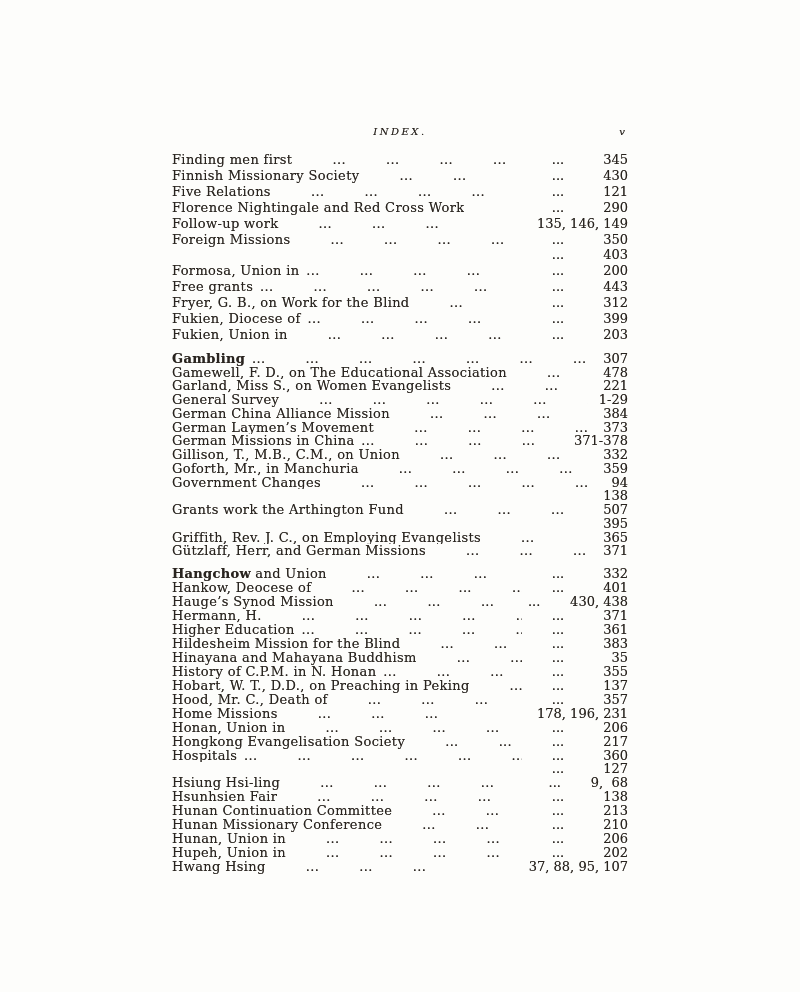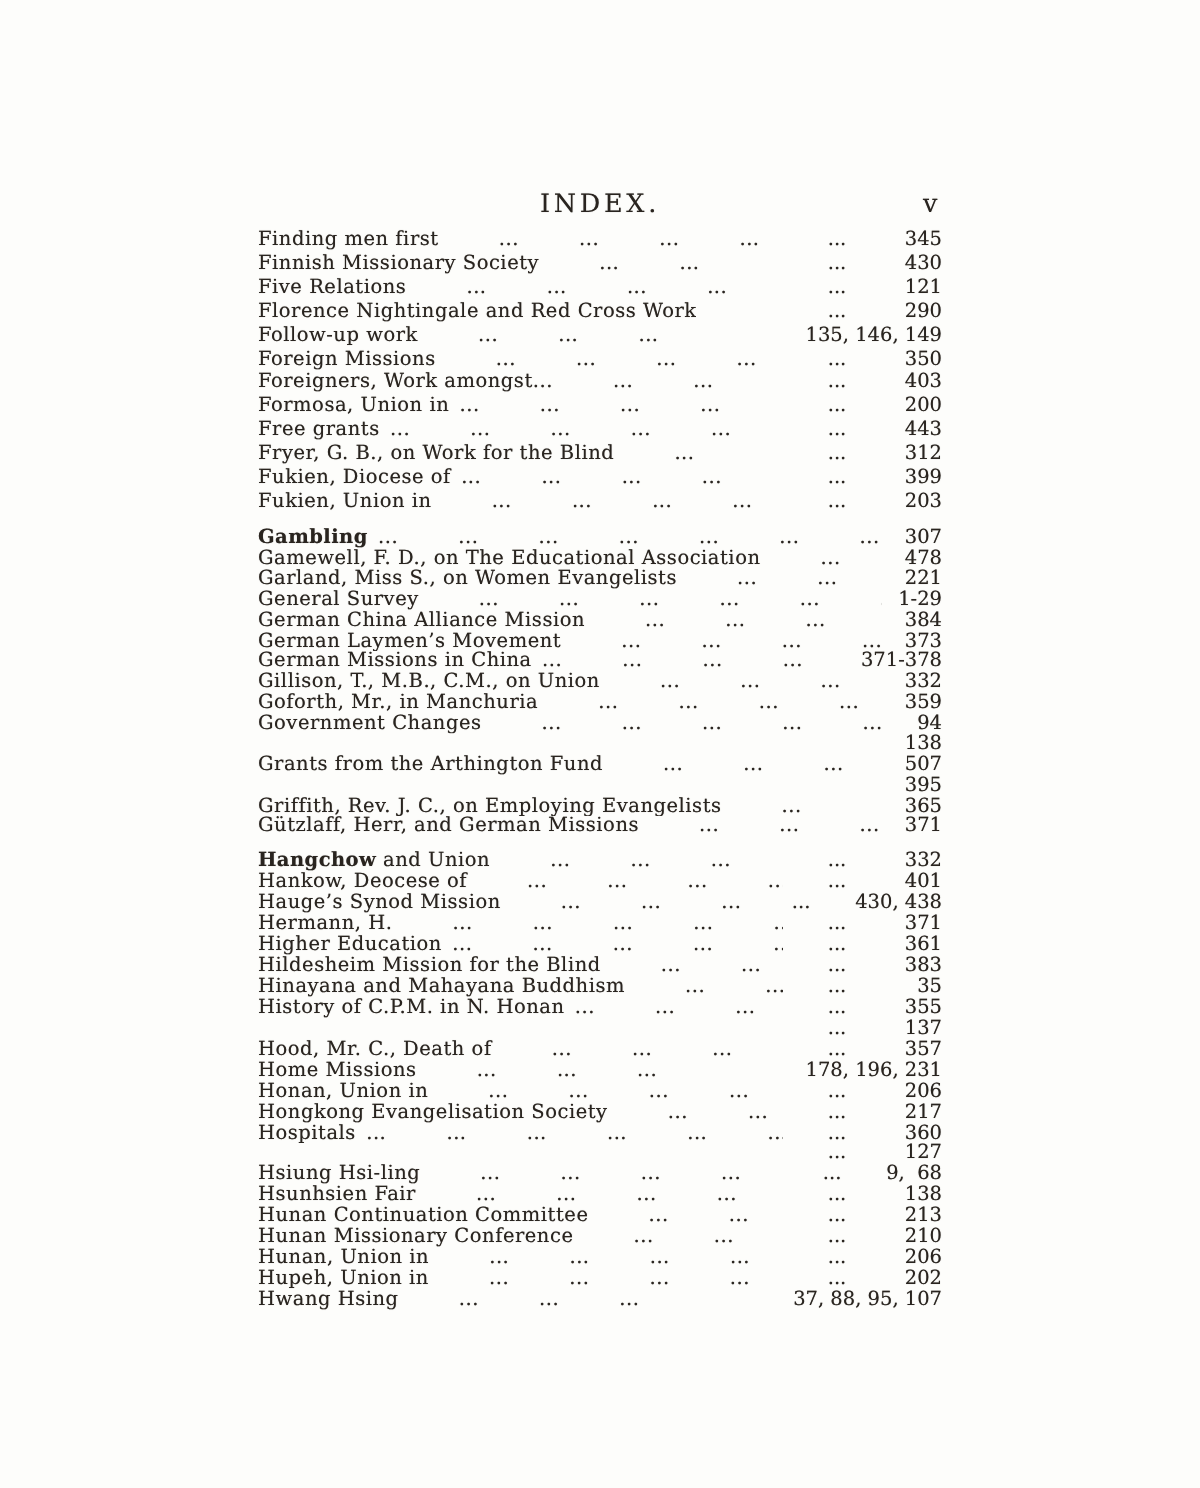--- a/index.html
+++ b/index.html
@@ -13,21 +13,22 @@
     position: relative;
     width: 800px; height: 992px;
     background: #fdfdfb;
     overflow: hidden;
     text-shadow: 0 0 0.5px rgba(41,36,31,0.55);
   }
   .header {
     position: absolute;
     left: 172px; top: 126px;
     width: 456px; height: 18px;
-    font-size: 17px;
+    font-size: 10px;
+    font-style: italic;
   }
   .title {
     position: absolute; left: 50%; top: 0;
     transform: translateX(-50%);
     letter-spacing: 2.5px;
   }
   .folio {
     position: absolute; right: 3px; top: 0;
   }
   #index-list {
@@ -103,21 +104,20 @@
           <span class="mid"></span>
           <span class="pg">135, 146, 149</span>
         </div>
         <div class="row">
           <span class="etext">Foreign Missions   ...   ...   ...   ...</span>
           <span class="spacer"></span>
           <span class="mid">...</span>
           <span class="pg">350</span>
         </div>
         <div class="row">
-          <span class="etext">Foreigners, Work amongst...   ...   ...</span>
           <span class="spacer"></span>
           <span class="mid">...</span>
           <span class="pg">403</span>
         </div>
         <div class="row">
           <span class="etext">Formosa, Union in ...   ...   ...   ...</span>
           <span class="spacer"></span>
           <span class="mid">...</span>
           <span class="pg">200</span>
         </div>
@@ -207,21 +207,21 @@
           <span class="spacer"></span>
           <span class="mid"></span>
           <span class="pg">94</span>
         </div>
         <div class="row">
           <span class="spacer"></span>
           <span class="mid"></span>
           <span class="pg">138</span>
         </div>
         <div class="row">
-          <span class="etext">Grants from the Arthington Fund   ...   ...   ...</span>
+          <span class="etext">Grants work the Arthington Fund   ...   ...   ...</span>
           <span class="spacer"></span>
           <span class="mid"></span>
           <span class="pg">507</span>
         </div>
         <div class="row">
           <span class="spacer"></span>
           <span class="mid"></span>
           <span class="pg">395</span>
         </div>
         <div class="row">
@@ -281,20 +281,21 @@
           <span class="mid">...</span>
           <span class="pg">35</span>
         </div>
         <div class="row">
           <span class="etext">History of C.P.M. in N. Honan ...   ...   ...</span>
           <span class="spacer"></span>
           <span class="mid">...</span>
           <span class="pg">355</span>
         </div>
         <div class="row">
+          <span class="etext">Hobart, W. T., D.D., on Preaching in Peking   ...</span>
           <span class="spacer"></span>
           <span class="mid">...</span>
           <span class="pg">137</span>
         </div>
         <div class="row">
           <span class="etext">Hood, Mr. C., Death of   ...   ...   ...   ...</span>
           <span class="spacer"></span>
           <span class="mid">...</span>
           <span class="pg">357</span>
         </div>

